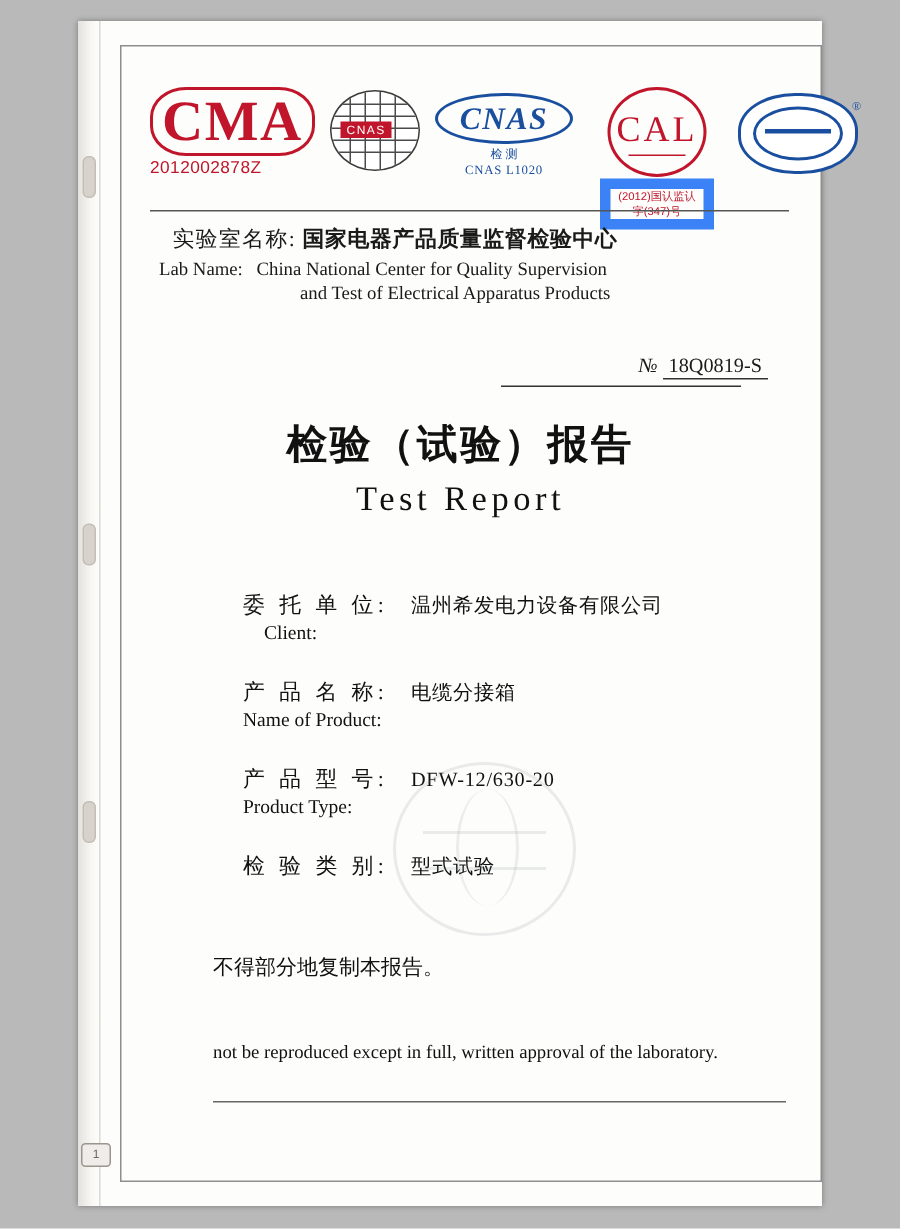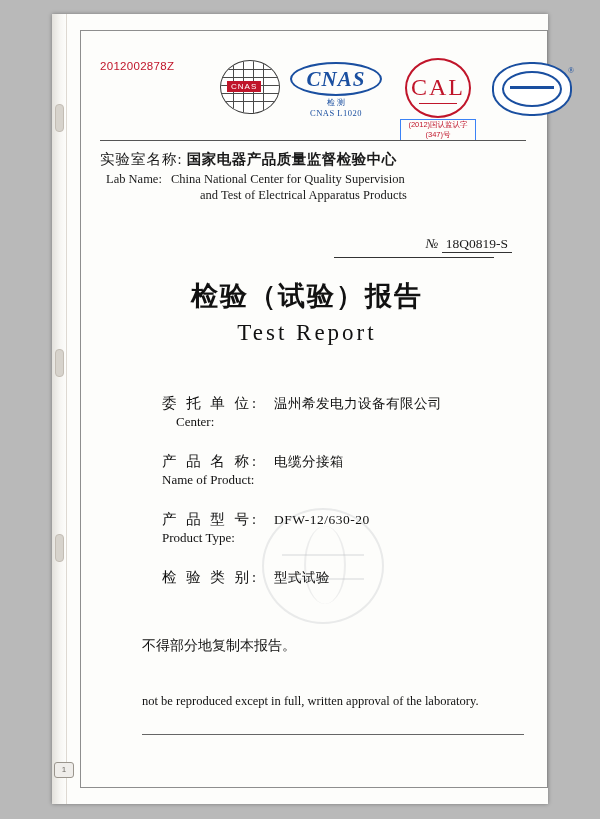--- a/index.html
+++ b/index.html
@@ -83,41 +83,41 @@
   .cal{left:300px;top:0;width:76px;text-align:center;}
   .cal .ring{
     width:62px;height:56px;margin:0 auto;border:2px solid #c0152a;border-radius:50%;
     color:#c0152a;font-weight:normal;font-size:24px;line-height:54px;letter-spacing:2px;
     font-family:"Liberation Serif", serif;position:relative;
   }
   .cal .ring:after{
     content:"";position:absolute;left:12px;right:12px;bottom:12px;height:1px;background:#c0152a;
   }
   .cal .calcode{
-    font-size:7.5px;color:#c0152a;border:1px solid #3b82f6;margin-top:1px;padding:0 2px;
+    font-size:7.5px;color:#c0152a;border:7px solid #3b82f6;margin-top:1px;padding:0 2px;
     font-family:"Liberation Sans", sans-serif;letter-spacing:0;
   }
   
   .emb{left:392px;top:4px;width:86px;}
   .emb .shield{
     width:76px;height:50px;border:2px solid #1a4fa0;border-radius:38px/25px;
     position:relative;background:#fff;
   }
   .emb .shield .inner1{
     position:absolute;left:8px;top:7px;right:8px;bottom:7px;
     border:2px solid #1a4fa0;border-radius:30px/18px;
   }
   .emb .shield .bar{
     position:absolute;left:16px;right:16px;top:22px;height:3px;background:#1a4fa0;
   }
   .emb .r{position:absolute;right:-4px;top:2px;font-size:8px;color:#1a4fa0;}
   
   .labrule{position:absolute;left:34px;top:126px;width:426px;border-top:1px solid #555;}
   .labblock{position:absolute;left:34px;top:136px;width:430px;}
-  .lab-cn{font-size:14.5px;color:#1a1a1a;letter-spacing:.5px;}
+  .lab-cn{font-size:14.5px;color:#1a1a1a;letter-spacing:.5px;margin-left:15px;}
   .lab-cn .key{letter-spacing:1px;}
   .lab-cn .val{font-weight:bold;}
   .lab-en{font-size:12.5px;color:#1a1a1a;margin-top:3px;padding-left:6px;}
   .lab-en2{font-size:12.5px;color:#1a1a1a;margin-top:1px;padding-left:100px;}
   
   .serial{
     position:absolute;right:36px;top:222px;font-size:13.5px;color:#1a1a1a;
   }
   .serial .no{font-style:italic;}
   .serial .under{border-bottom:1px solid #333;padding:0 4px 1px 4px;}
@@ -187,20 +187,21 @@
     <div class="pagemark">1</div>
   </div>
 
   <div class="inner">
 
     <div class="frame"></div>
 
     <div class="logos">
 
       <div class="logo cma">
+        <div class="mark">CMA</div>
         <div class="code">2012002878Z</div>
       </div>
 
       <div class="logo cnas-l">
         <div class="globe">
           <i style="top:8px"></i>
             <i style="top:16px"></i>
             <i style="top:24px"></i>
           <i style="top:32px"></i>
             <i style="top:40px"></i>
@@ -255,21 +256,21 @@
     <div class="serialrule"></div>
 
     <div class="title-cn">检验（试验）报告</div>
     <div class="title-en">Test   Report</div>
 
     <div class="fields">
 
       <div class="field">
         <span class="f-cn">委 托 单 位:</span>
         <span class="f-val">温州希发电力设备有限公司</span>
-        <span class="f-en" style="padding-left:14px">Center:</span>
+        <span class="f-en" style="padding-left:14px">Client:</span>
       </div>
 
       <div class="field">
         <span class="f-cn">产 品 名 称:</span>
         <span class="f-val">电缆分接箱</span>
         <span class="f-en">Name of Product:</span>
       </div>
 
       <div class="field">
         <span class="f-cn">产 品 型 号:</span>

